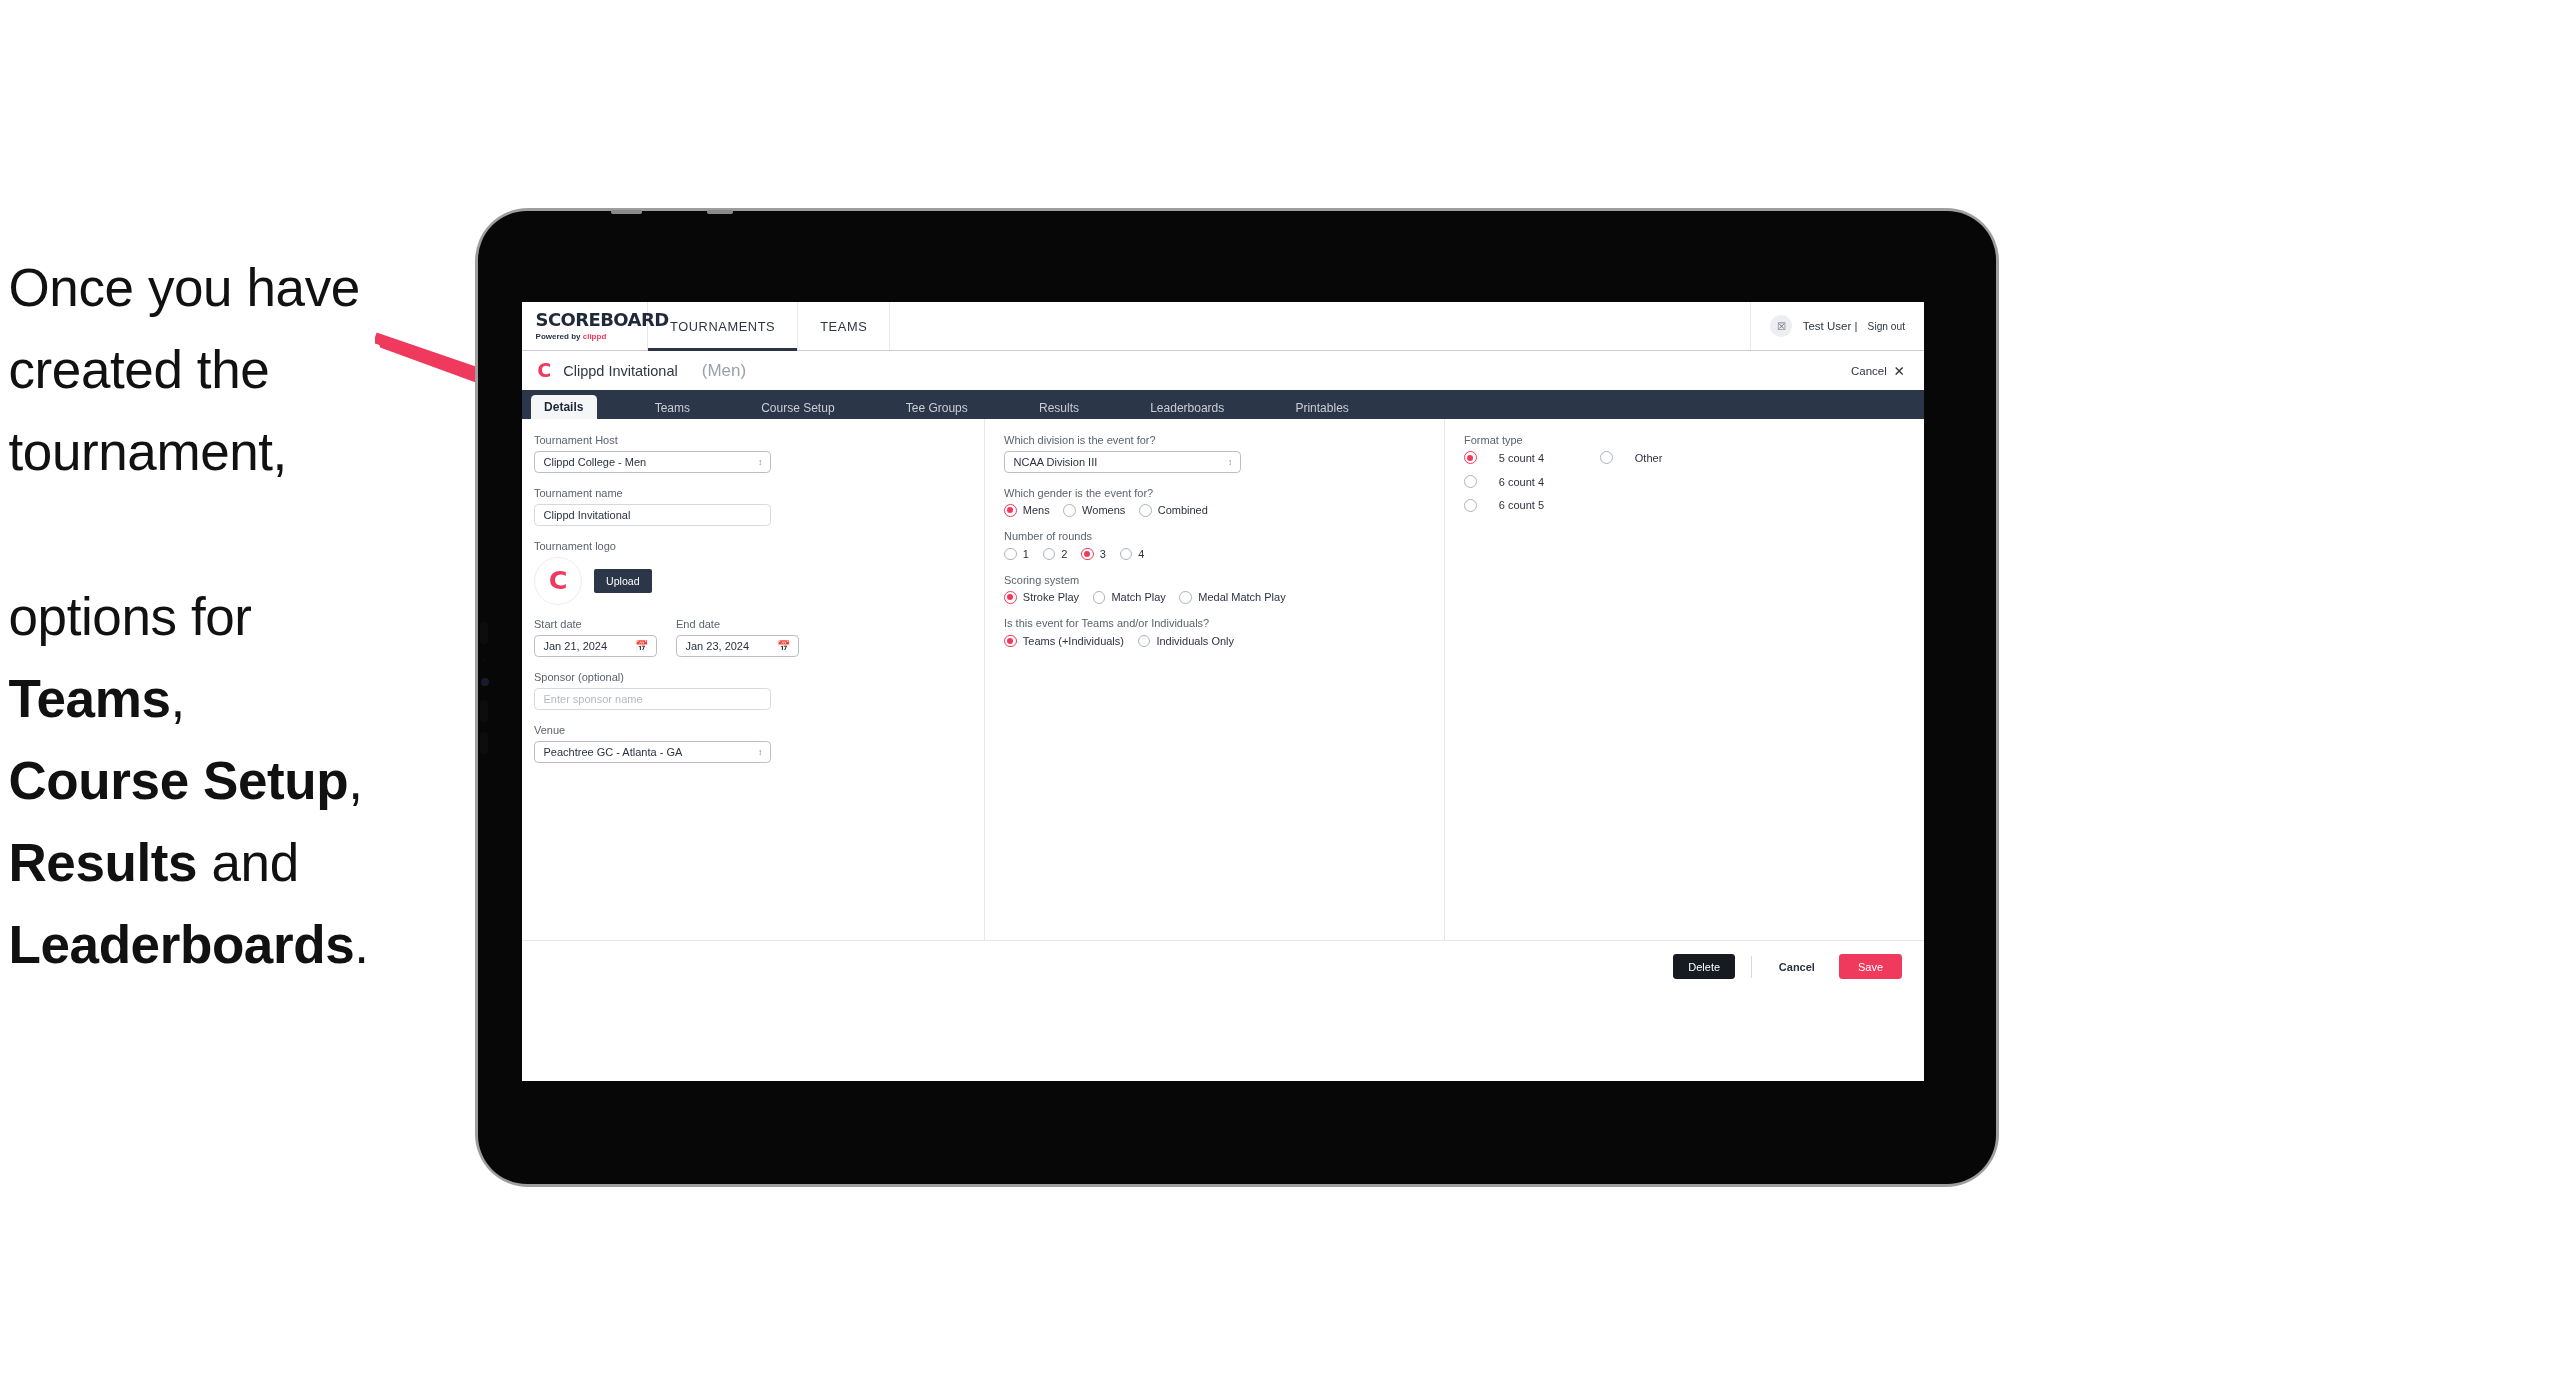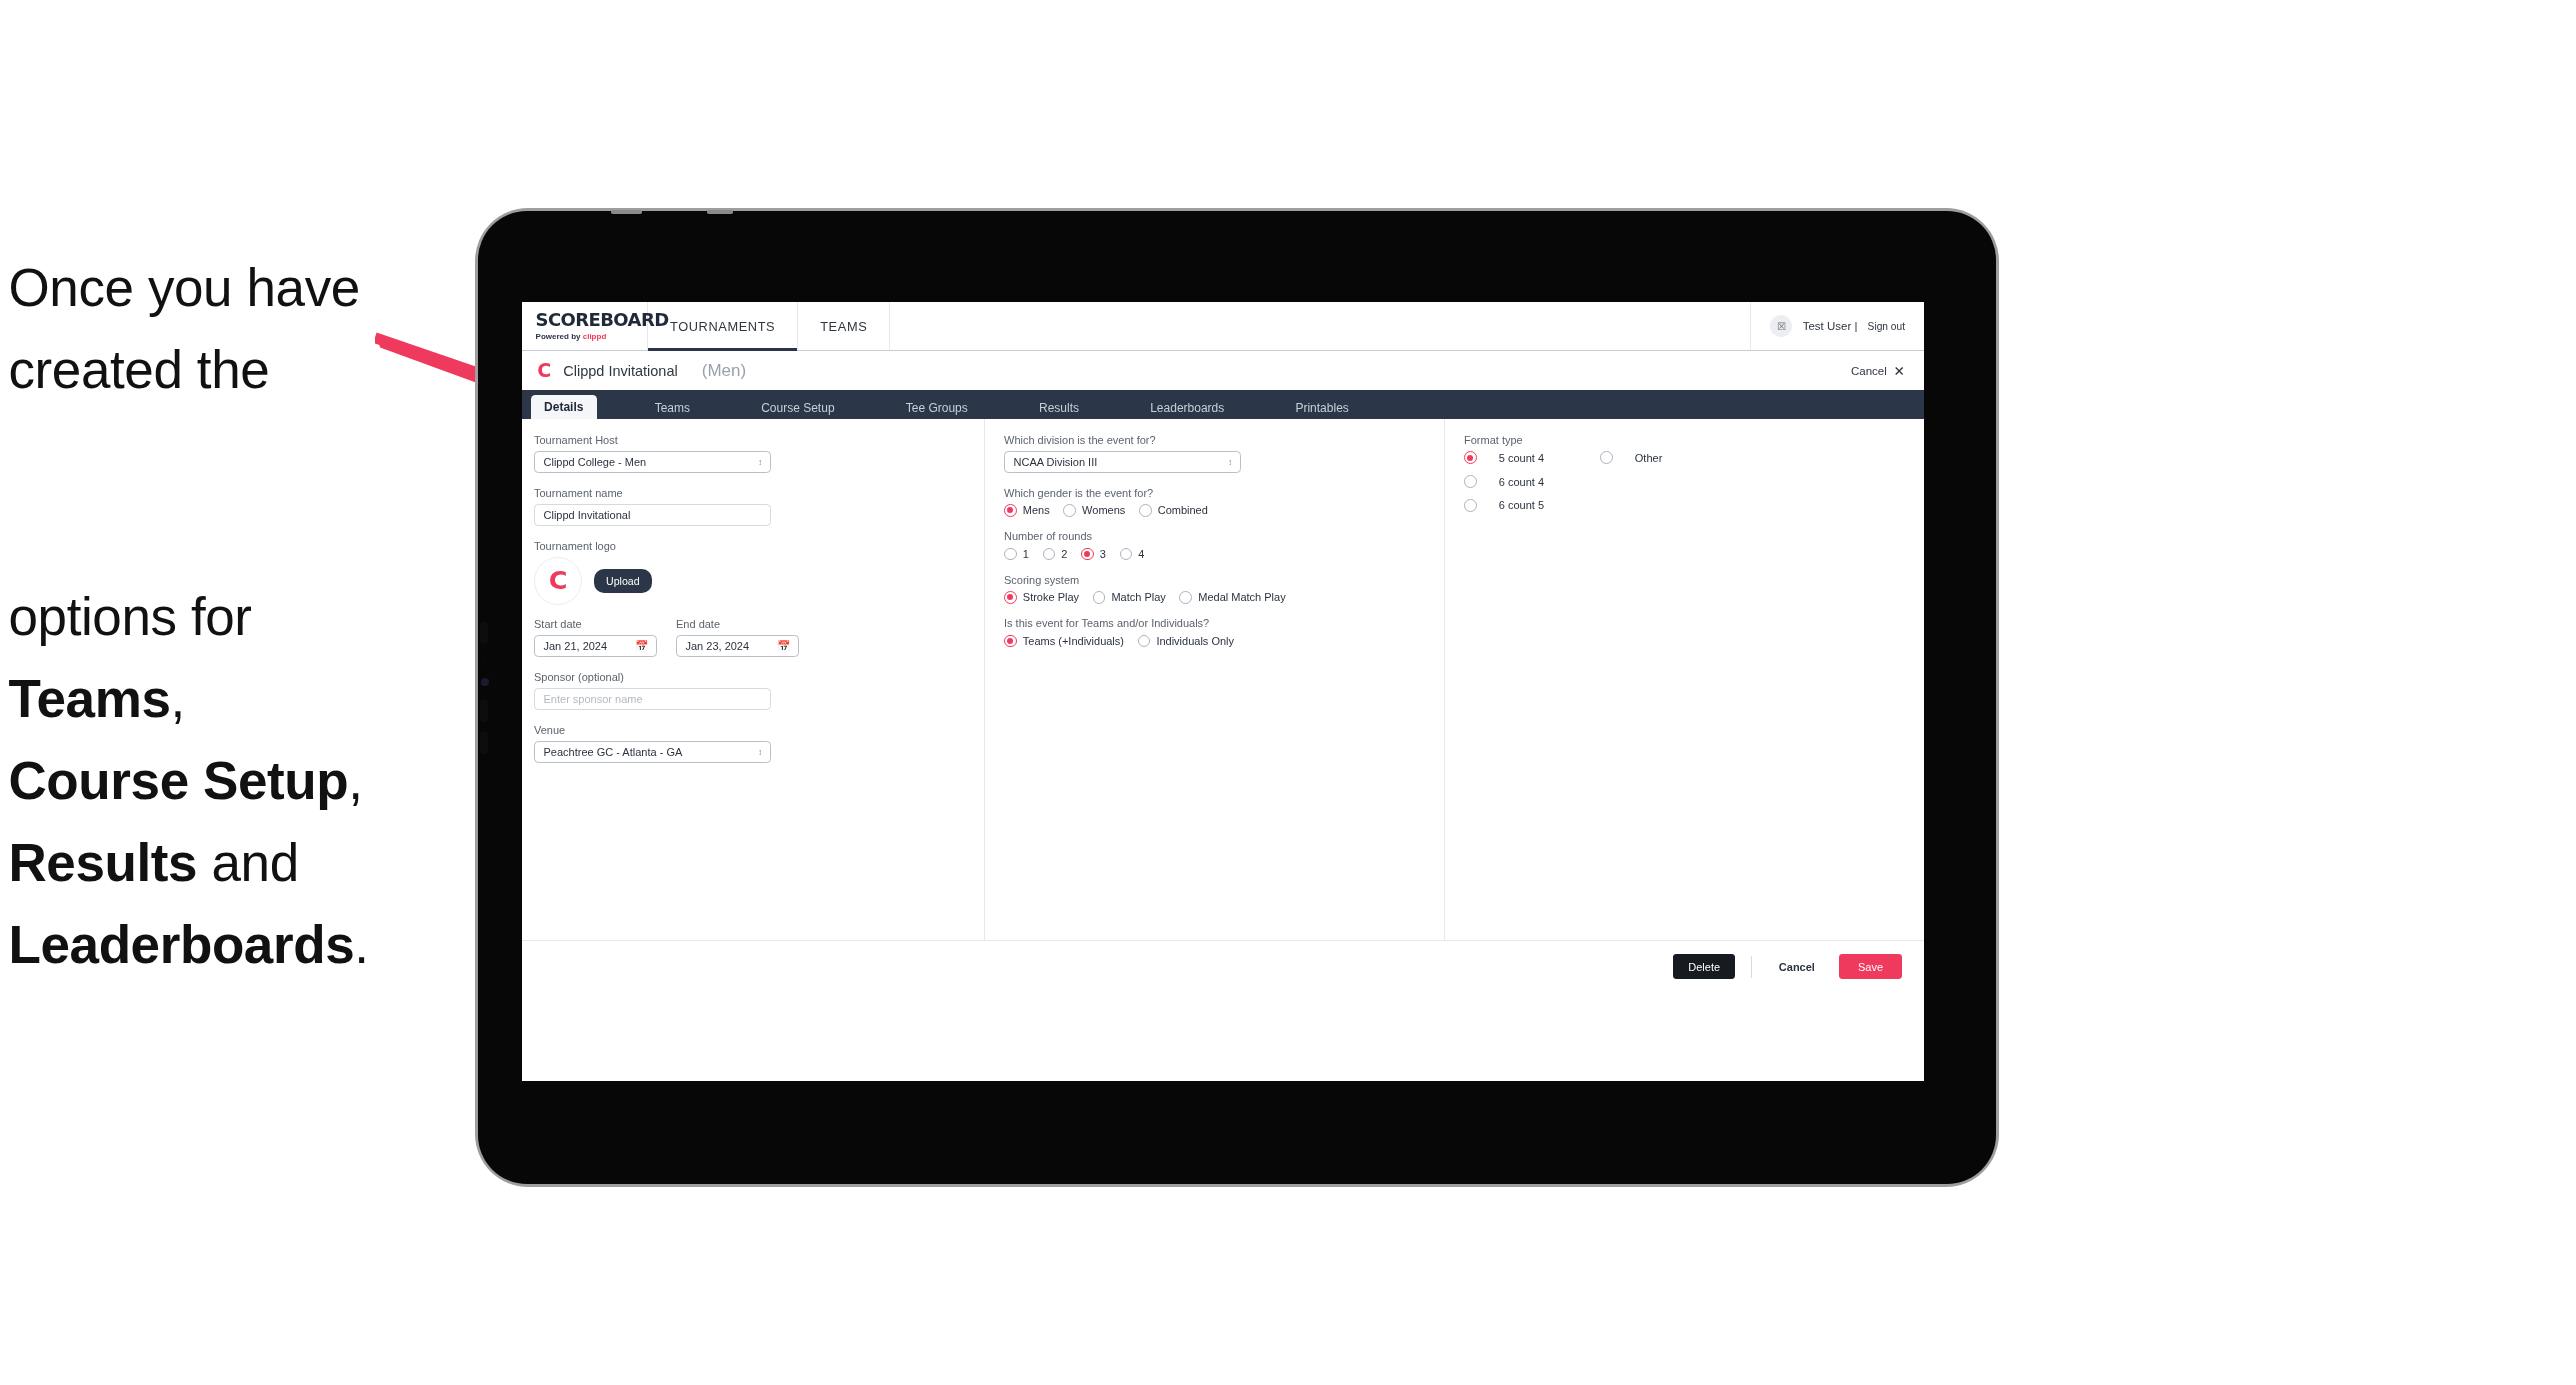--- a/index.html
+++ b/index.html
@@ -108,21 +108,21 @@
   .calico{position:absolute;right:6.8px;color:#5b636e;font-size:11px;line-height:1;}
   .fgroup{margin-bottom:13.6px;}
 
   
   #logorow{display:flex;align-items:center;gap:12px;margin-top:3.4px;}
   #logocircle{width:46px;height:46px;border-radius:50%;border:0.9px solid #ededf0;
               display:flex;align-items:center;justify-content:center;}
   #logocircle .c{font-size:25.5px;font-weight:bold;color:#ef3a5d;
                  font-family:"DejaVu Sans",sans-serif;line-height:1;}
   #uploadbtn{background:#2b3648;color:#fff;font-size:10.6px;padding:6px 12px;
-             border-radius:10px;cursor:pointer;}
+             border-radius:2px;cursor:pointer;}
 
   
   #daterow{display:flex;gap:19px;}
   .datefield{width:123px;}
   .datefield .finput{width:123px;}
 
   
   .radiorow{display:flex;align-items:center;gap:13.6px;margin-bottom:13.6px;flex-wrap:wrap;}
   .radio{display:flex;align-items:center;gap:6px;cursor:pointer;}
   .rdot{width:12.8px;height:12.8px;border-radius:50%;border:1.4px solid #adb3bc;
@@ -145,21 +145,21 @@
   #cancelbtn{font-size:11px;color:#2b3240;padding:6.8px 12px;cursor:pointer;font-weight:600;}
   #savebtn{background:#ef3a5d;color:#fff;font-size:11px;padding:6.8px 19px;border-radius:3.4px;
            margin-left:12px;cursor:pointer;}
 </style>
 </head>
 <body>
 
 <div id="annotation">
   <span>Once you have</span><br>
   <span>created the</span><br>
-  <br>
+  <span>tournament,</span><br>
   <br>
   <span>options for</span><br>
   <span class="b">Teams</span><span>,</span><br>
   <span class="b">Course Setup</span><span>,</span><br>
   <span class="b">Results</span><span> and</span><br>
   <span class="b">Leaderboards</span><span>.</span>
 </div>
 
 <svg id="arrow" viewBox="0 0 330 130">
   <path d="M2 4 L258 96 L248 66 L322 118 L236 116 L252 108 L6 18 Z" fill="#ef3a5d"></path>

